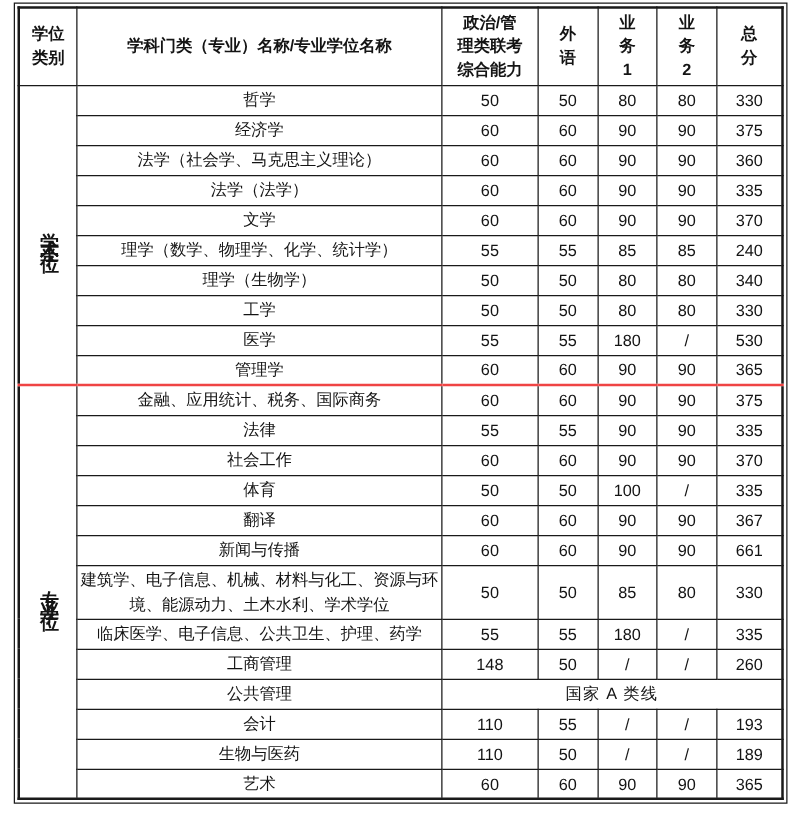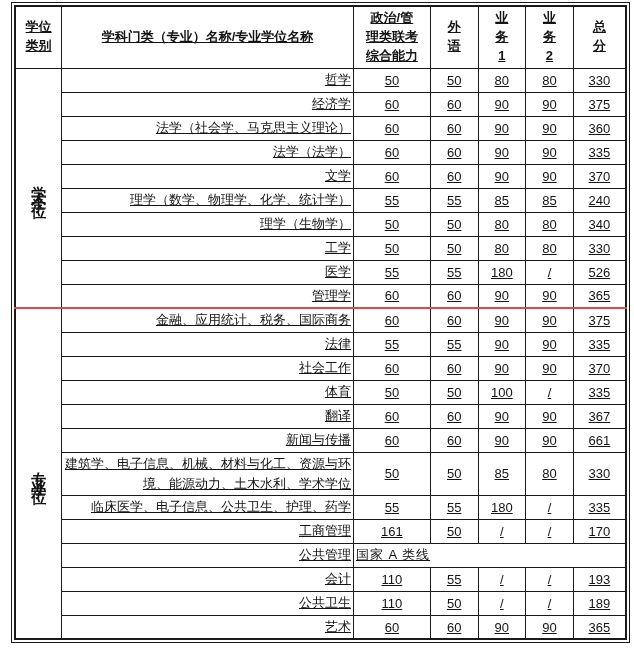--- a/index.html
+++ b/index.html
@@ -14,21 +14,20 @@
     height: 671px;
     background: #ffffff;
     overflow: hidden;
   }
   
   .table-frame {
     margin: 2px 4px 4px 11px;
     border: 1.5px solid #1a1a1a;
     padding: 2px;
     background: #ffffff;
-    text-decoration: underline;
   }
   table.score-table {
     border-collapse: collapse;
     table-layout: fixed;
     width: 100%;
     background: #ffffff;
   }
   table.score-table td, table.score-table th {
     border: 1px solid #1a1a1a;
     padding: 1px 2px;
@@ -41,30 +40,30 @@
     font-weight: bold;
     text-align: center;
     white-space: pre-line;
     line-height: 1.45;
     height: 62px;
     font-size: 13px;
   }
   tbody tr { height: 24px; }
   tbody tr.section-start td { border-top: 2px solid #ef4444; }
   td.name-cell {
-    text-align: right;
+    text-align: center;
     padding-left: 8px;
     padding-right: 6px;
     line-height: 1.55;
   }
   td.num-cell {
     text-align: center;
     font-family: "Liberation Sans", sans-serif;
   }
-  td.merged-cell { text-align: left; letter-spacing: 1px; }
+  td.merged-cell { text-align: center; letter-spacing: 1px; }
   td.section-label {
     text-align: center;
     border-width: 2px;
   }
   .vertical-text {
     display: inline-block;
     writing-mode: vertical-lr;
     text-orientation: upright;
     font-weight: bold;
     font-size: 15px;
@@ -172,21 +171,21 @@
             <td class="num-cell">80</td>
             <td class="num-cell">80</td>
             <td class="num-cell">330</td>
           </tr>
           <tr>
             <td class="name-cell">医学</td>
             <td class="num-cell">55</td>
             <td class="num-cell">55</td>
             <td class="num-cell">180</td>
             <td class="num-cell">/</td>
-            <td class="num-cell">526</td>
+            <td class="num-cell">530</td>
           </tr>
           <tr>
             <td class="name-cell">管理学</td>
             <td class="num-cell">60</td>
             <td class="num-cell">60</td>
             <td class="num-cell">90</td>
             <td class="num-cell">90</td>
             <td class="num-cell">365</td>
           </tr>
           <tr class="section-start">
@@ -249,40 +248,40 @@
           <tr>
             <td class="name-cell">临床医学、电子信息、公共卫生、护理、药学</td>
             <td class="num-cell">55</td>
             <td class="num-cell">55</td>
             <td class="num-cell">180</td>
             <td class="num-cell">/</td>
             <td class="num-cell">335</td>
           </tr>
           <tr>
             <td class="name-cell">工商管理</td>
-            <td class="num-cell">161</td>
-            <td class="num-cell">50</td>
-            <td class="num-cell">/</td>
-            <td class="num-cell">/</td>
-            <td class="num-cell">170</td>
+            <td class="num-cell">148</td>
+            <td class="num-cell">50</td>
+            <td class="num-cell">/</td>
+            <td class="num-cell">/</td>
+            <td class="num-cell">260</td>
           </tr>
           <tr>
             <td class="name-cell">公共管理</td>
             <td colspan="5" class="num-cell merged-cell">国家 A 类线</td>
           </tr>
           <tr>
             <td class="name-cell">会计</td>
             <td class="num-cell">110</td>
             <td class="num-cell">55</td>
             <td class="num-cell">/</td>
             <td class="num-cell">/</td>
             <td class="num-cell">193</td>
           </tr>
           <tr>
-            <td class="name-cell">公共卫生</td>
+            <td class="name-cell">生物与医药</td>
             <td class="num-cell">110</td>
             <td class="num-cell">50</td>
             <td class="num-cell">/</td>
             <td class="num-cell">/</td>
             <td class="num-cell">189</td>
           </tr>
           <tr>
             <td class="name-cell">艺术</td>
             <td class="num-cell">60</td>
             <td class="num-cell">60</td>

